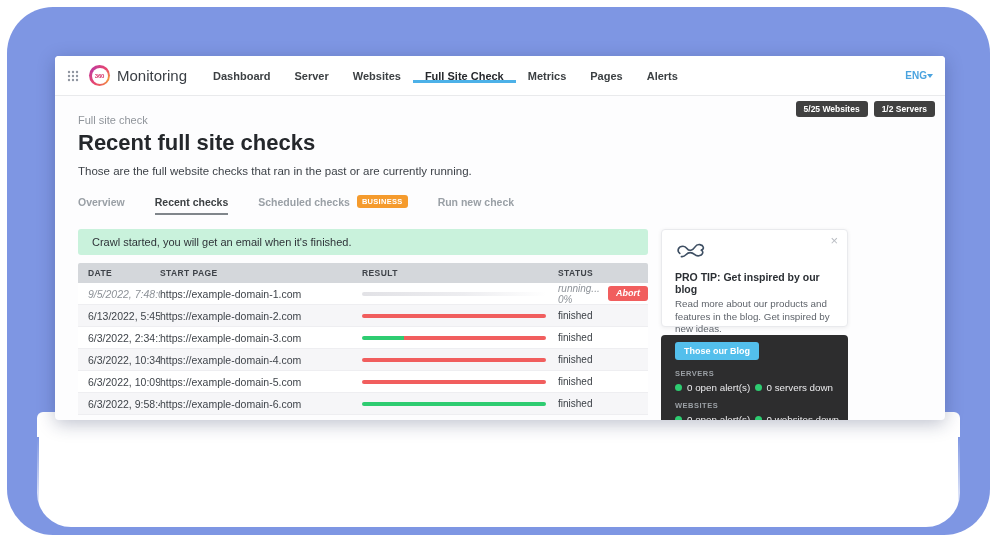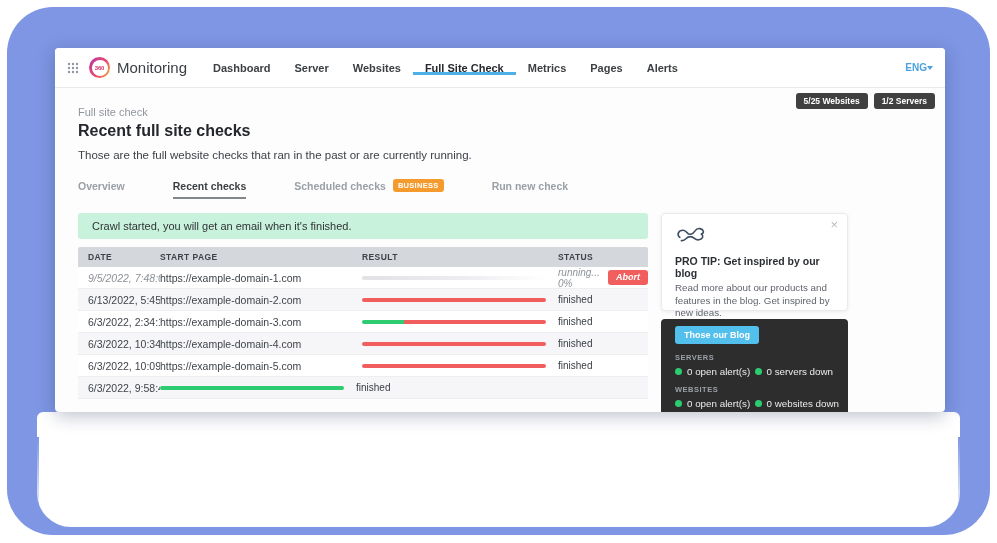--- a/index.html
+++ b/index.html
@@ -6,45 +6,45 @@
   *{box-sizing:border-box;}
   .canvas{position:relative;width:997px;height:543px;background:#fff;overflow:hidden;font-family:"Liberation Sans",sans-serif;}
 
   
   .frame{position:absolute;left:7px;top:7px;width:983px;height:528px;border-radius:46px;background:#7e96e3;}
   .frame-cutout{position:absolute;left:30px;right:30px;top:405px;bottom:8px;background:#fff;border-radius:6px 6px 34px 34px;}
   .frame-fade-l{position:absolute;left:18px;top:430px;width:14px;height:80px;background:linear-gradient(to bottom,#7e96e3,rgba(126,150,227,0));}
   .frame-fade-r{position:absolute;right:18px;top:430px;width:14px;height:80px;background:linear-gradient(to bottom,#7e96e3,rgba(126,150,227,0));}
 
   
-  .window{position:absolute;left:55px;top:48px;width:890px;height:364px;background:#fdfdfe;border-radius:4px;box-shadow:0 4px 18px rgba(25,35,80,.28);overflow:hidden;}
+  .window{position:absolute;left:55px;top:56px;width:890px;height:364px;background:#fdfdfe;border-radius:4px;box-shadow:0 4px 18px rgba(25,35,80,.28);overflow:hidden;}
 
   .navbar{display:flex;align-items:stretch;height:40px;border-bottom:1px solid #e9eaec;background:#fff;padding:0 8px 0 12px;}
   .nav-left{display:flex;align-items:center;}
   .apps-grid{margin-right:10px;display:flex;cursor:pointer;}
   .logo{width:21px;height:21px;border-radius:50%;background:conic-gradient(from 210deg,#e8476f,#c13a9b,#e8476f 55%,#f2953d 72%,#e8476f);display:flex;align-items:center;justify-content:center;margin-right:7px;}
   .logo-inner{width:16px;height:16px;border-radius:50%;background:#fff;display:flex;align-items:center;justify-content:center;font-size:6px;font-weight:700;color:#d6336c;letter-spacing:-.2px;}
   .brand{font-size:15px;color:#3a3f45;margin-right:14px;}
   .nav-items{display:flex;align-items:stretch;}
   .nav-item{display:flex;align-items:center;padding:0 12px;font-size:11px;color:#3c4043;font-weight:600;position:relative;cursor:pointer;white-space:nowrap;}
   .nav-item.active{font-weight:700;color:#26292d;}
   .nav-item.active::after{content:"";position:absolute;left:0;right:0;bottom:-1px;height:3px;background:#4db1e8;}
   .nav-right{margin-left:auto;display:flex;align-items:center;padding-right:4px;}
   .lang{display:flex;align-items:center;color:#4aa3df;font-size:10px;font-weight:600;cursor:pointer;}
   .caret{width:0;height:0;border-left:3.5px solid transparent;border-right:3.5px solid transparent;border-top:4px solid #4aa3df;}
 
   .content{position:relative;padding:0 23px;}
   .quota{position:absolute;top:5px;right:10px;display:flex;gap:6px;}
   .badge-gray{background:#404040;color:#fff;font-size:8.5px;font-weight:600;padding:3px 8px;border-radius:3px;white-space:nowrap;}
 
   .breadcrumb{padding-top:18px;font-size:11px;color:#90959b;}
-  .page-title{margin-top:4px;font-size:16px;font-weight:700;color:#24272b;}
+  .page-title{margin-top:4px;font-size:22px;font-weight:700;color:#24272b;}
   .subtitle{margin-top:9px;font-size:11.5px;color:#3d4248;}
 
-  .tabs{display:flex;gap:48px;margin-top:18px;align-items:flex-end;}
+  .tabs{display:flex;gap:30px;margin-top:18px;align-items:flex-end;}
   .tab{font-size:10.5px;color:#9aa0a6;font-weight:600;display:flex;gap:7px;align-items:center;padding-bottom:5px;cursor:pointer;border-bottom:2px solid transparent;}
   .tab.active{color:#3c4043;border-bottom-color:#80868b;}
   .badge-orange{background:#f59b2d;color:#fff;font-size:7.5px;font-weight:700;padding:2px 5px;border-radius:3px;letter-spacing:.3px;}
 
   .columns{display:flex;margin-top:14px;align-items:flex-start;}
   .main-col{width:570px;}
   .side-col{width:187px;margin-left:13px;}
 
   .banner{background:#c9f2dc;border-radius:3px;height:26px;display:flex;align-items:center;padding:0 14px;font-size:11px;color:#2e3338;margin-bottom:8px;}
 
@@ -245,20 +245,21 @@
                     <div class="bar-seg" style="width: 100%; background: rgb(241, 94, 94);"></div>
                   </div>
     </div>
     <div class="col-status">
       <span class="status-text">finished</span>
 
     </div>
   </div>
               <div class="t-row">
     <div class="cell cell-date col-date">6/3/2022, 9:58:42 AM</div>
+    <div class="cell col-start">https://example-domain-6.com</div>
     <div class="col-result">
       <div class="bar">
                     <div class="bar-seg" style="width: 100%; background: rgb(46, 204, 113);"></div>
                   </div>
     </div>
     <div class="col-status">
       <span class="status-text">finished</span>
 
     </div>
   </div>

